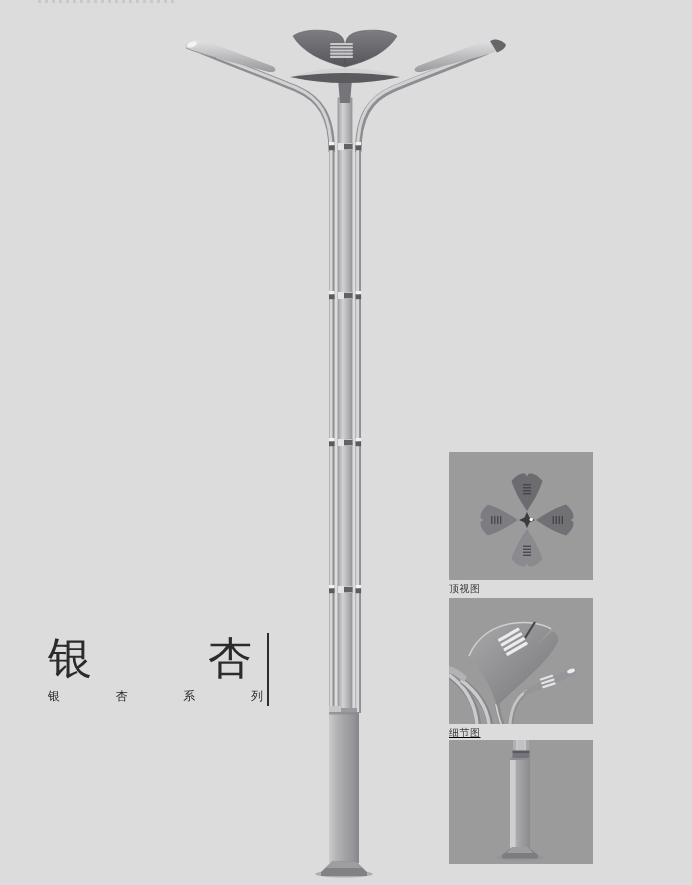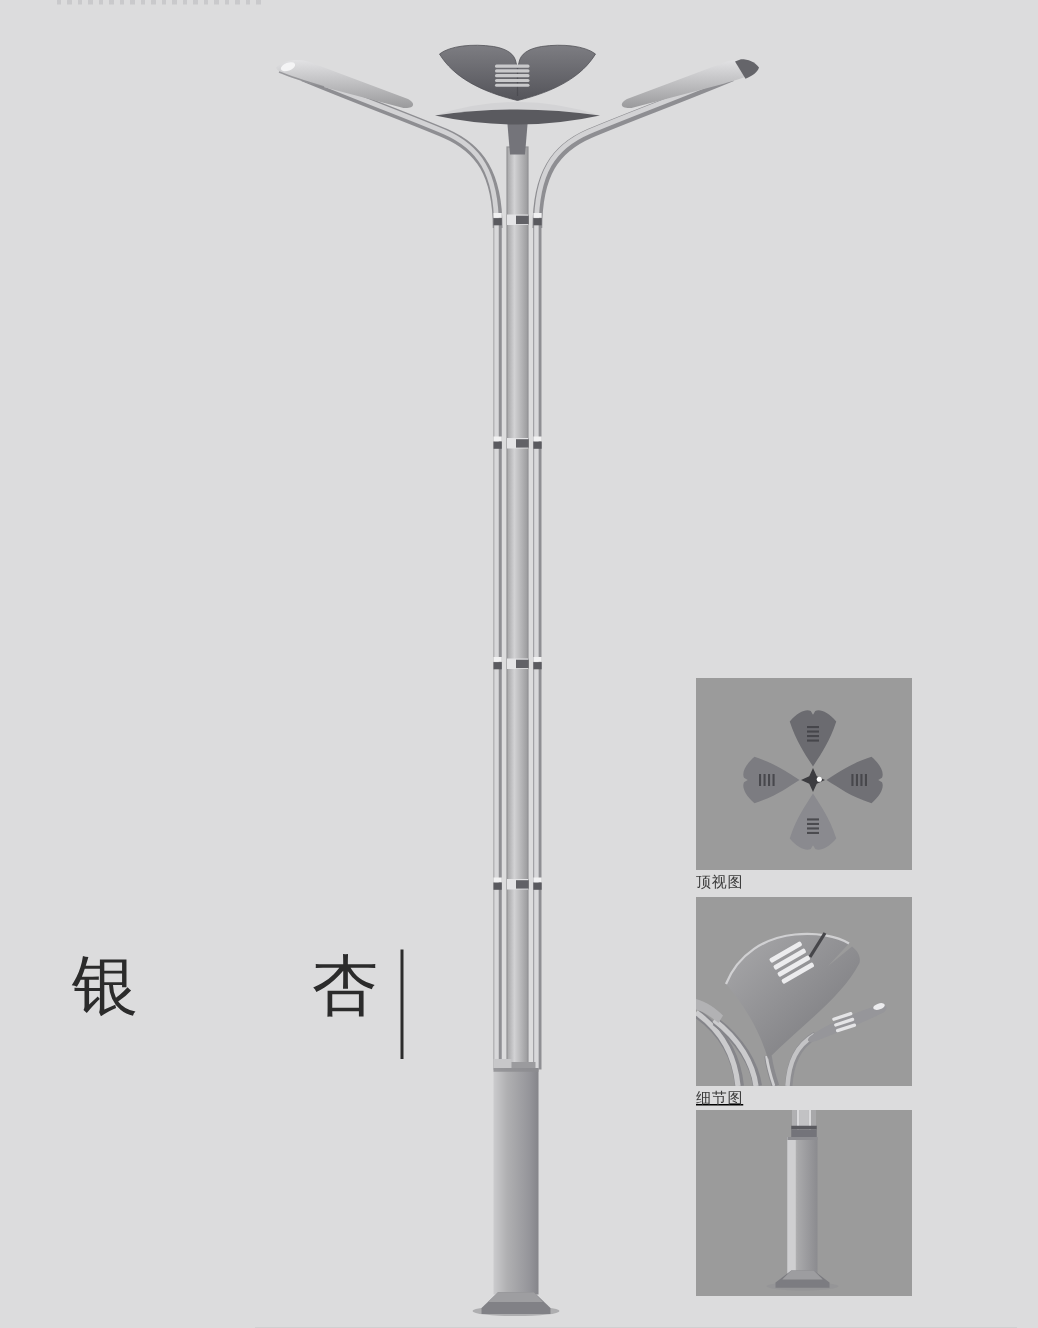--- a/index.html
+++ b/index.html
@@ -24,21 +24,21 @@
   }
   .title-sub{
     position:absolute;left:48px;top:689px;width:215px;
     font-size:12px;line-height:1.2;font-weight:500;color:#2b2b2b;
     text-align:justify;text-align-last:justify;
   }
   .title-divider{
     position:absolute;left:267px;top:633px;width:2px;height:73px;background:#2c2c2c;
   }
 
-  .detail-card{position:absolute;margin:0;left:464px;width:144px;}
+  .detail-card{position:absolute;margin:0;left:449px;width:144px;}
   .detail-card svg{display:block;}
   .detail-card figcaption{
     margin-top:3px;font-size:10px;letter-spacing:.5px;color:#3a3a3a;line-height:1.2;
   }
   .card-1{top:452px;}
   .card-2{top:598px;text-decoration:underline;}
   .card-3{top:740px;}
 </style>
 </head>
 <body>
@@ -153,20 +153,21 @@
         <rect x="329" y="712" width="30" height="2.5" fill="#8c8c90" opacity="0.8"></rect>
         <ellipse cx="344" cy="874" rx="29" ry="3.4" fill="#aeaeb0"></ellipse>
         <path d="M 321 872 L 332 861.5 L 356 861.5 L 367 872 L 367 876 L 321 876 Z" fill="#818186"></path>
         <path d="M 332 861.5 L 356 861.5 L 362 868 L 325.5 868 Z" fill="#9e9ea1"></path>
       </g>
     </svg>
   </div>
 
   <div class="title-block">
     <div class="title-main">银杏</div>
+    <div class="title-sub">银杏系列</div>
     <div class="title-divider"></div>
   </div>
 
   <figure class="detail-card card-1">
     <svg width="144" height="128" viewBox="0 0 144 128">
       <defs>
         <path id="leafTV" d="M 0 -9 C -5 -17 -11 -25 -15.5 -39 C -10 -45.5 -4.5 -47.5 -1.5 -46 L 0 -43.5 L 1.5 -46 C 4.5 -47.5 10 -45.5 15.5 -39 C 11 -25 5 -17 0 -9 Z"></path>
         <g id="dashTV">
           <rect x="-4" y="-36" width="8" height="1.4" fill="#3f3f44" opacity="0.85"></rect>
           <rect x="-4" y="-33" width="8" height="1.4" fill="#3f3f44" opacity="0.85"></rect>

